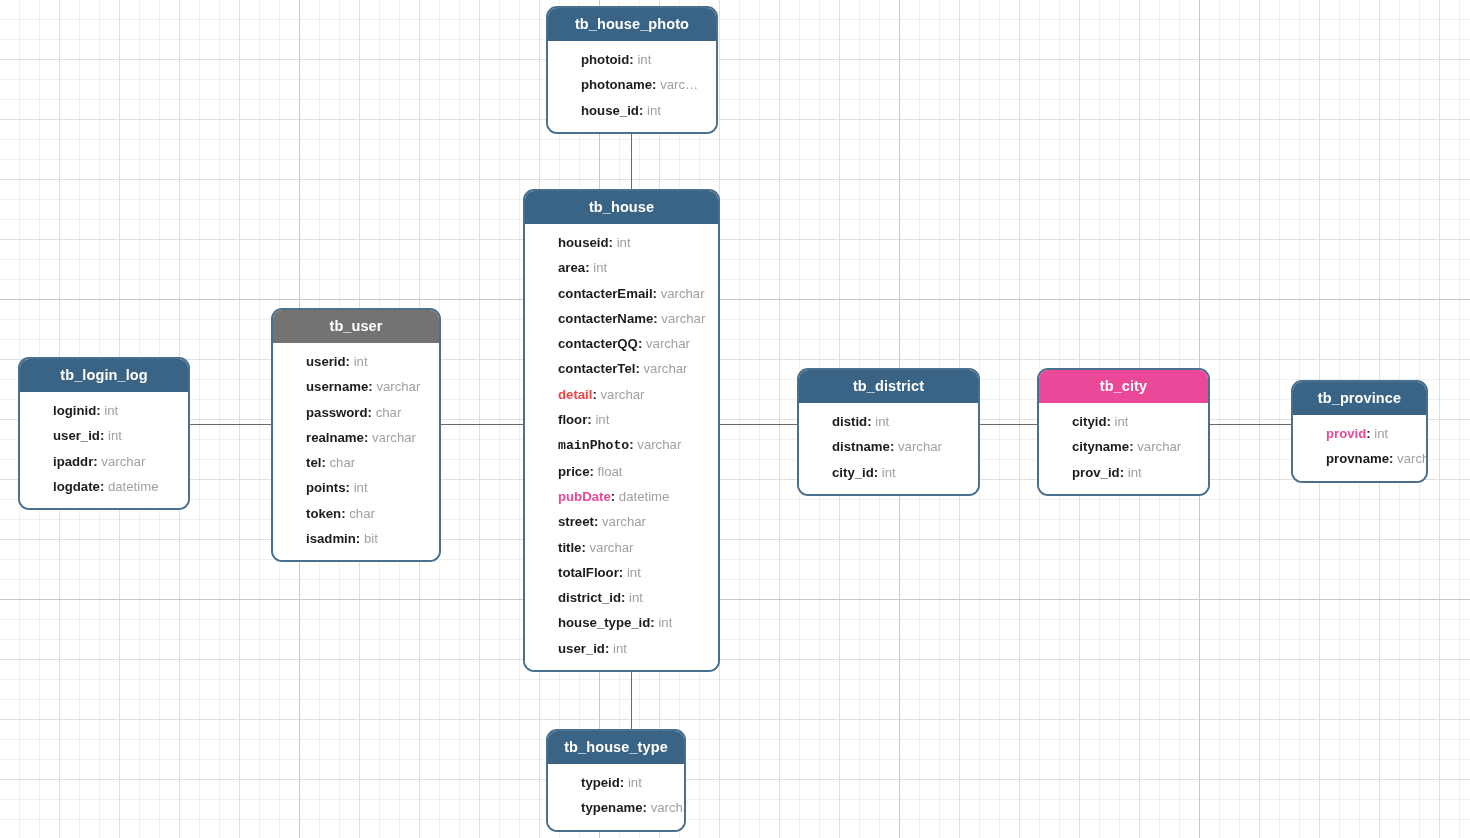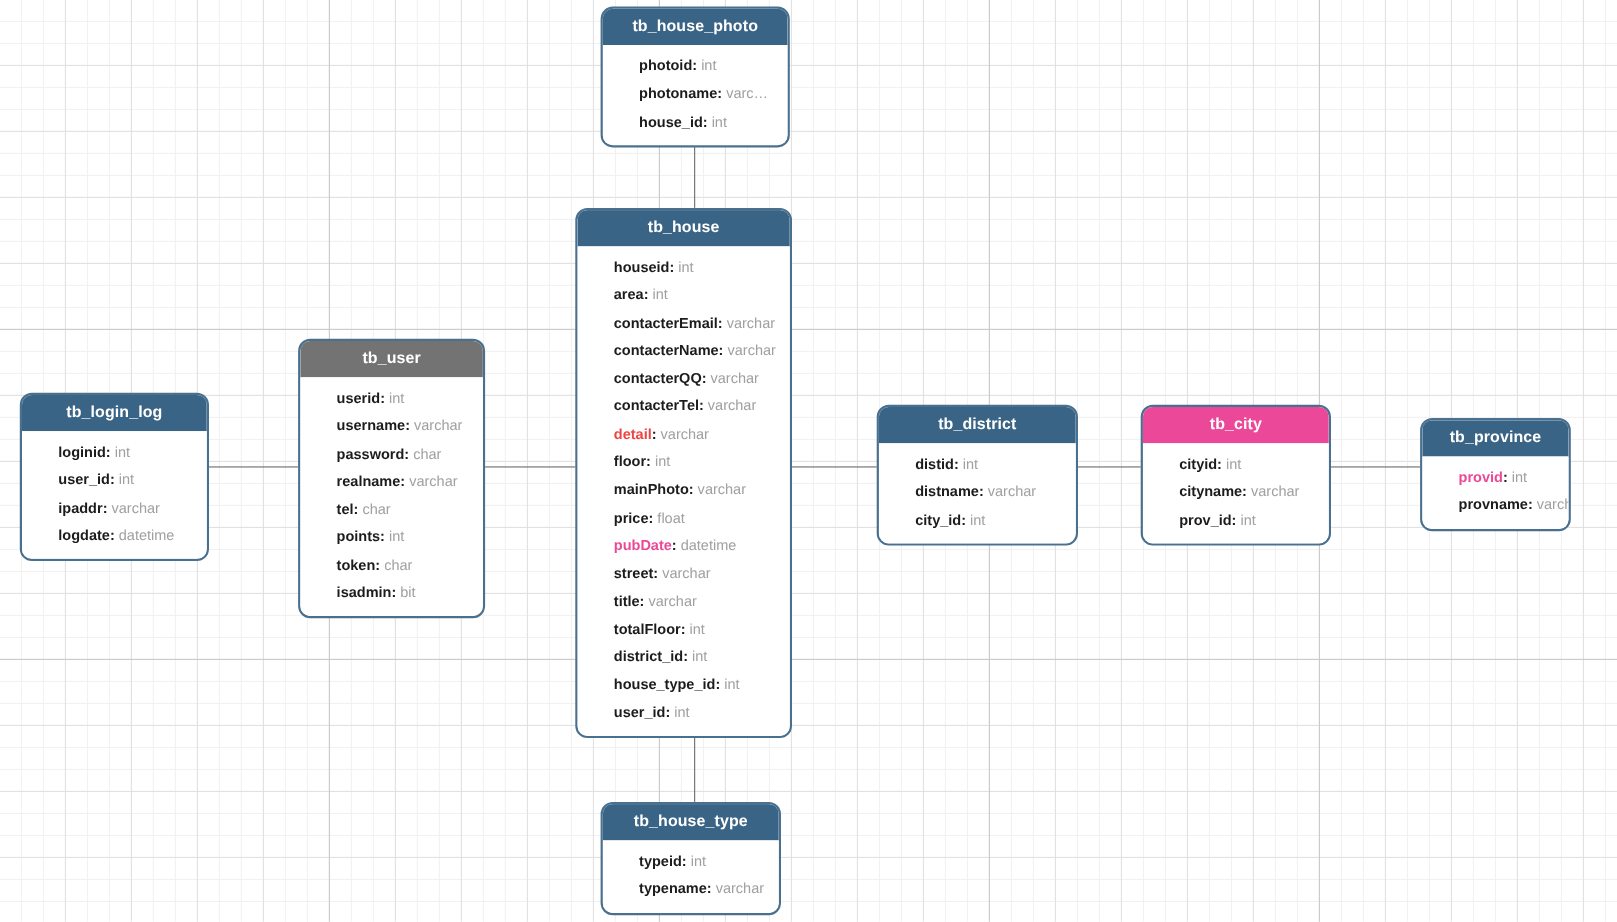--- a/index.html
+++ b/index.html
@@ -105,21 +105,21 @@
       <div class="entity-header" style="background: rgb(58, 100, 133);">tb_house</div>
       <div class="entity-body">
         <div class="field"><span class="fname" style="color: rgb(28, 28, 28);">houseid</span><span class="fname">: </span><span class="ftype" style="color: rgb(160, 160, 160);">int</span></div>
         <div class="field"><span class="fname" style="color: rgb(28, 28, 28);">area</span><span class="fname">: </span><span class="ftype" style="color: rgb(160, 160, 160);">int</span></div>
         <div class="field"><span class="fname" style="color: rgb(28, 28, 28);">contacterEmail</span><span class="fname">: </span><span class="ftype" style="color: rgb(160, 160, 160);">varchar</span></div>
         <div class="field"><span class="fname" style="color: rgb(28, 28, 28);">contacterName</span><span class="fname">: </span><span class="ftype" style="color: rgb(160, 160, 160);">varchar</span></div>
         <div class="field"><span class="fname" style="color: rgb(28, 28, 28);">contacterQQ</span><span class="fname">: </span><span class="ftype" style="color: rgb(160, 160, 160);">varchar</span></div>
         <div class="field"><span class="fname" style="color: rgb(28, 28, 28);">contacterTel</span><span class="fname">: </span><span class="ftype" style="color: rgb(160, 160, 160);">varchar</span></div>
         <div class="field"><span class="fname" style="color: #ef4444;">detail</span><span class="fname">: </span><span class="ftype" style="color: rgb(160, 160, 160);">varchar</span></div>
         <div class="field"><span class="fname" style="color: rgb(28, 28, 28);">floor</span><span class="fname">: </span><span class="ftype" style="color: rgb(160, 160, 160);">int</span></div>
-        <div class="field"><span class="fname" style="color: rgb(28, 28, 28);">mainPhoto</span><span class="fname">: </span><span class="ftype" style="color: rgb(160, 160, 160);">varchar</span></div>
+        <div class="field"><span class="fname" style="color: rgb(28, 28, 28); font-family: Liberation Mono, monospace;">mainPhoto</span><span class="fname">: </span><span class="ftype" style="color: rgb(160, 160, 160);">varchar</span></div>
         <div class="field"><span class="fname" style="color: rgb(28, 28, 28);">price</span><span class="fname">: </span><span class="ftype" style="color: rgb(160, 160, 160);">float</span></div>
         <div class="field"><span class="fname" style="color: #ec4899;">pubDate</span><span class="fname">: </span><span class="ftype" style="color: rgb(160, 160, 160);">datetime</span></div>
         <div class="field"><span class="fname" style="color: rgb(28, 28, 28);">street</span><span class="fname">: </span><span class="ftype" style="color: rgb(160, 160, 160);">varchar</span></div>
         <div class="field"><span class="fname" style="color: rgb(28, 28, 28);">title</span><span class="fname">: </span><span class="ftype" style="color: rgb(160, 160, 160);">varchar</span></div>
         <div class="field"><span class="fname" style="color: rgb(28, 28, 28);">totalFloor</span><span class="fname">: </span><span class="ftype" style="color: rgb(160, 160, 160);">int</span></div>
         <div class="field"><span class="fname" style="color: rgb(28, 28, 28);">district_id</span><span class="fname">: </span><span class="ftype" style="color: rgb(160, 160, 160);">int</span></div>
         <div class="field"><span class="fname" style="color: rgb(28, 28, 28);">house_type_id</span><span class="fname">: </span><span class="ftype" style="color: rgb(160, 160, 160);">int</span></div>
         <div class="field"><span class="fname" style="color: rgb(28, 28, 28);">user_id</span><span class="fname">: </span><span class="ftype" style="color: rgb(160, 160, 160);">int</span></div>
       </div>
     </div>
@@ -161,20 +161,20 @@
         <div class="field"><span class="fname" style="color: rgb(28, 28, 28);">prov_id</span><span class="fname">: </span><span class="ftype" style="color: rgb(160, 160, 160);">int</span></div>
       </div>
     </div>
     <div class="entity" style="left: 1291px; top: 380px; width: 137px; border-color: rgb(74, 112, 143);">
       <div class="entity-header" style="background: rgb(58, 100, 133);">tb_province</div>
       <div class="entity-body">
         <div class="field"><span class="fname" style="color: #ec4899;">provid</span><span class="fname">: </span><span class="ftype" style="color: rgb(160, 160, 160);">int</span></div>
         <div class="field"><span class="fname" style="color: rgb(28, 28, 28);">provname</span><span class="fname">: </span><span class="ftype" style="color: rgb(160, 160, 160);">varchar</span></div>
       </div>
     </div>
-    <div class="entity" style="left: 546px; top: 729px; width: 164px; border-color: rgb(74, 112, 143);">
+    <div class="entity" style="left: 546px; top: 729px; width: 140px; border-color: rgb(74, 112, 143);">
       <div class="entity-header" style="background: rgb(58, 100, 133);">tb_house_type</div>
       <div class="entity-body">
         <div class="field"><span class="fname" style="color: rgb(28, 28, 28);">typeid</span><span class="fname">: </span><span class="ftype" style="color: rgb(160, 160, 160);">int</span></div>
         <div class="field"><span class="fname" style="color: rgb(28, 28, 28);">typename</span><span class="fname">: </span><span class="ftype" style="color: rgb(160, 160, 160);">varchar</span></div>
       </div>
     </div>
   </div>
 
 </body></html>

